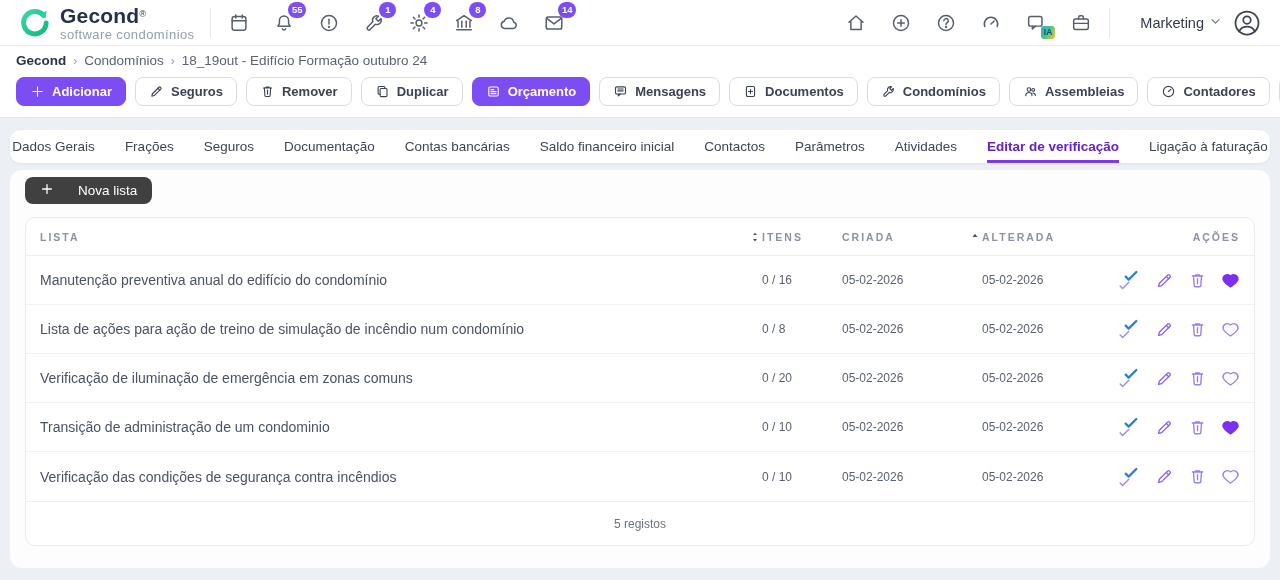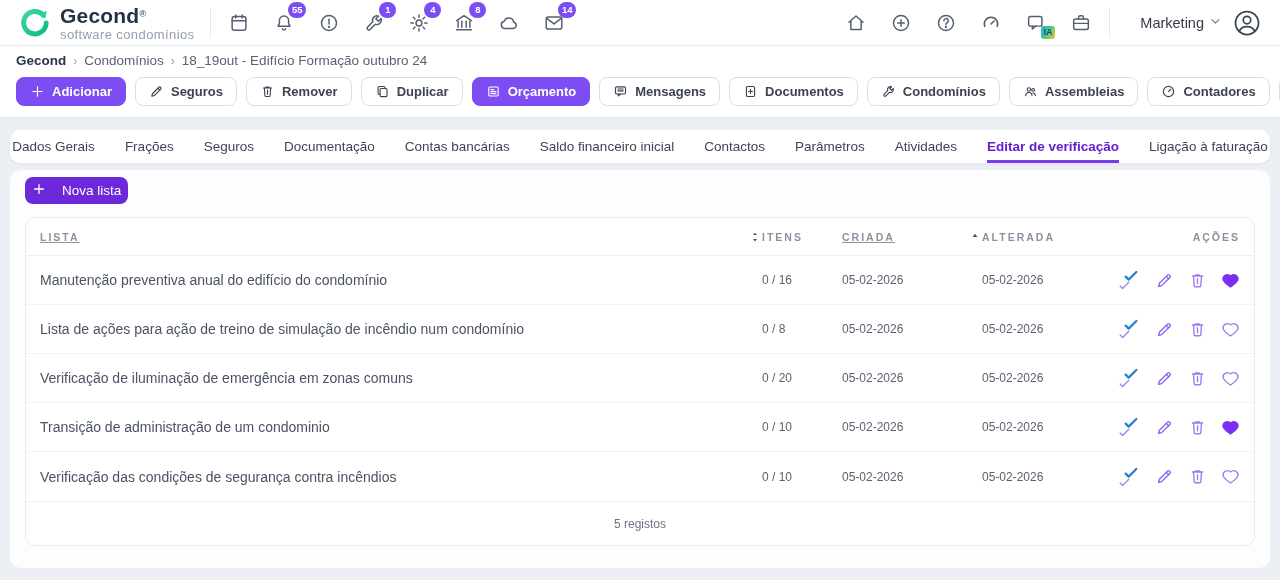--- a/index.html
+++ b/index.html
@@ -47,32 +47,32 @@
   
   .content { padding:12px 10px 0; }
   .tabcard { background:#fff; border-radius:10px; height:33px; display:flex; align-items:center;
     justify-content:center; gap:30px; box-shadow:0 1px 3px rgba(30,40,70,.06); padding:0 14px; }
   .tab { font-size:13.5px; color:#3e4555; cursor:pointer; height:33px; display:flex; align-items:center;
     border-bottom:3px solid transparent; padding-top:2px; white-space:nowrap; }
   .tab.active { color:#6520cf; font-weight:bold; border-bottom-color:#7a3bee; }
 
   
   .panel { background:#fdfdfe; border-radius:12px; margin-top:7px; min-height:398px; padding:7px 15px 20px; }
-  .newlist-btn { display:flex; align-items:center; gap:16px; height:27px; padding:0 7px;
-    background:#6d28d9; border:none; border-radius:8px; color:#fff; cursor:pointer;
+  .newlist-btn { display:flex; align-items:center; gap:24px; height:27px; padding:0 15px;
+    background:#404040; border:none; border-radius:8px; color:#fff; cursor:pointer;
     font-family:inherit; font-size:13.5px; }
   .newlist-btn svg { width:14px; height:14px; stroke-width:2.2; }
 
   .table { margin-top:13px; background:#fff; border:1px solid #e7eaee; border-radius:10px; overflow:hidden; }
   .thead, .trow { display:grid; grid-template-columns:minmax(0,1fr) 80px 140px 132px 126px;
     align-items:center; padding:0 14px; }
   .thead { height:38px; border-bottom:1px solid #eceef2; }
   .th { font-size:10.5px; font-weight:bold; letter-spacing:2px; color:#8b92a0; text-transform:uppercase;
     display:flex; align-items:center; }
-  .th.sortable { justify-content:space-between; cursor:pointer;text-decoration:underline; }
+  .th.sortable { justify-content:space-between; cursor:pointer; }
   .th .sort-ic { width:14px; height:14px; color:#4a5160; }
   .th.right { justify-content:flex-end; }
   .trow { height:49px; border-bottom:1px solid #f0f2f5; }
   .trow:last-of-type { border-bottom:none; }
   .cell-lista { font-size:14px; color:#4a5263; white-space:nowrap; overflow:hidden; text-overflow:ellipsis; cursor:pointer; }
   .cell { font-size:12px; color:#5a6170; }
   .cell-actions { display:flex; align-items:center; justify-content:flex-end; gap:13px; }
   .act { width:20px; height:20px; cursor:pointer; display:flex; align-items:center; justify-content:center; }
   .act svg { width:19px; height:19px; }
   .act.edit { color:#8b5cf6; }

